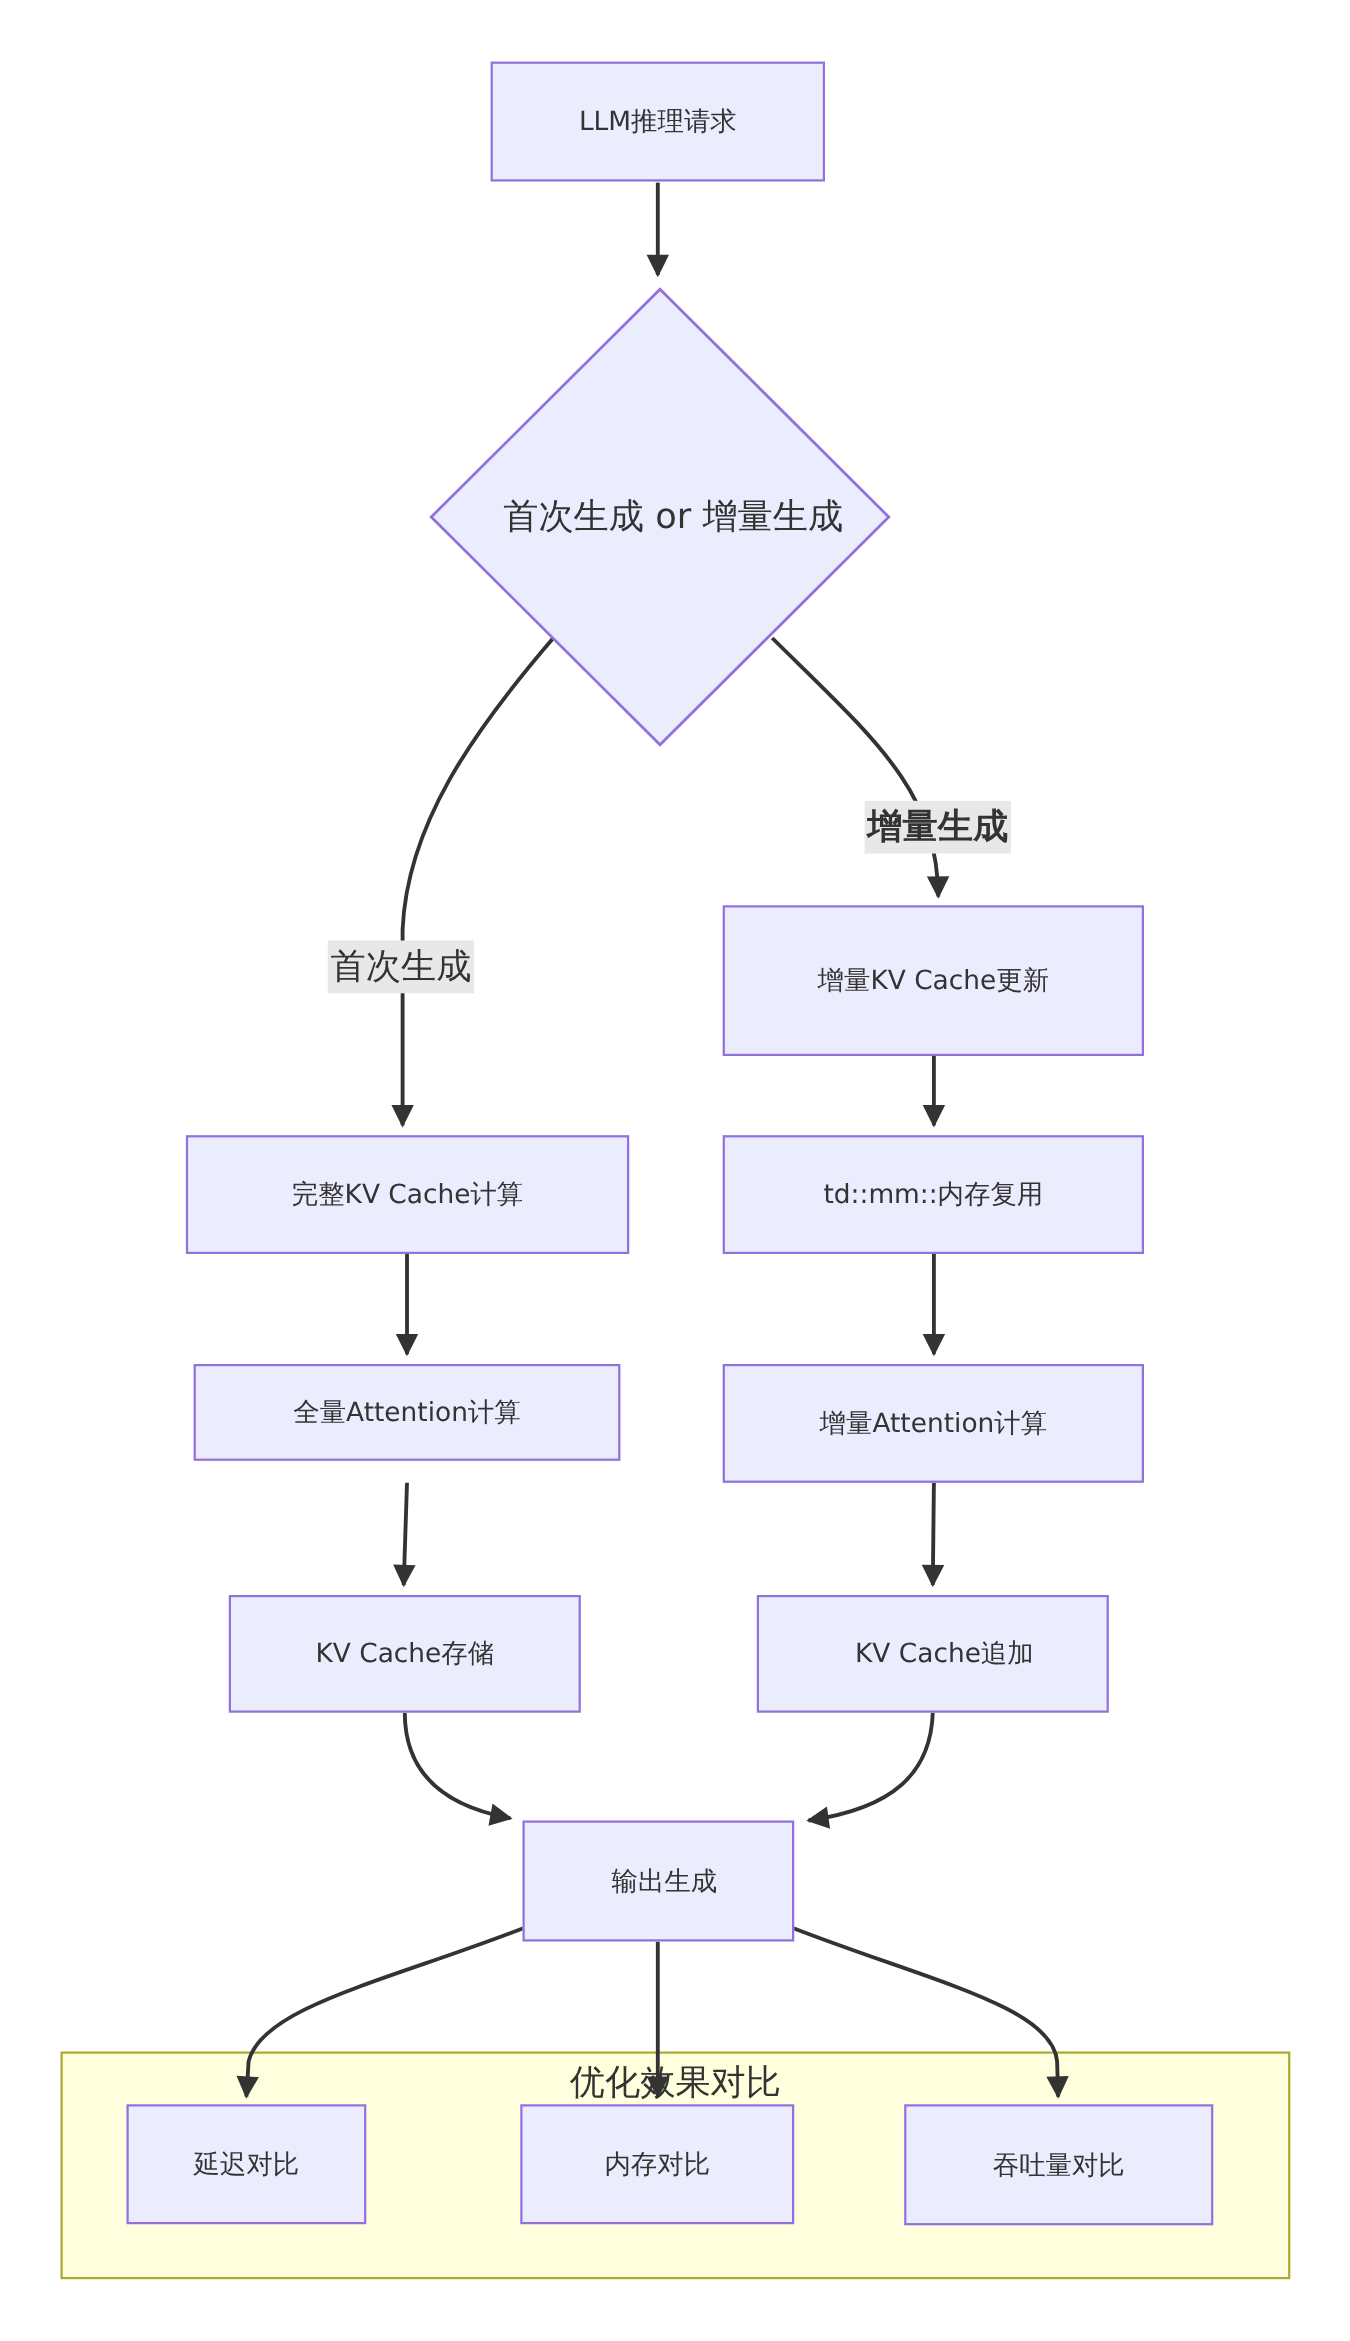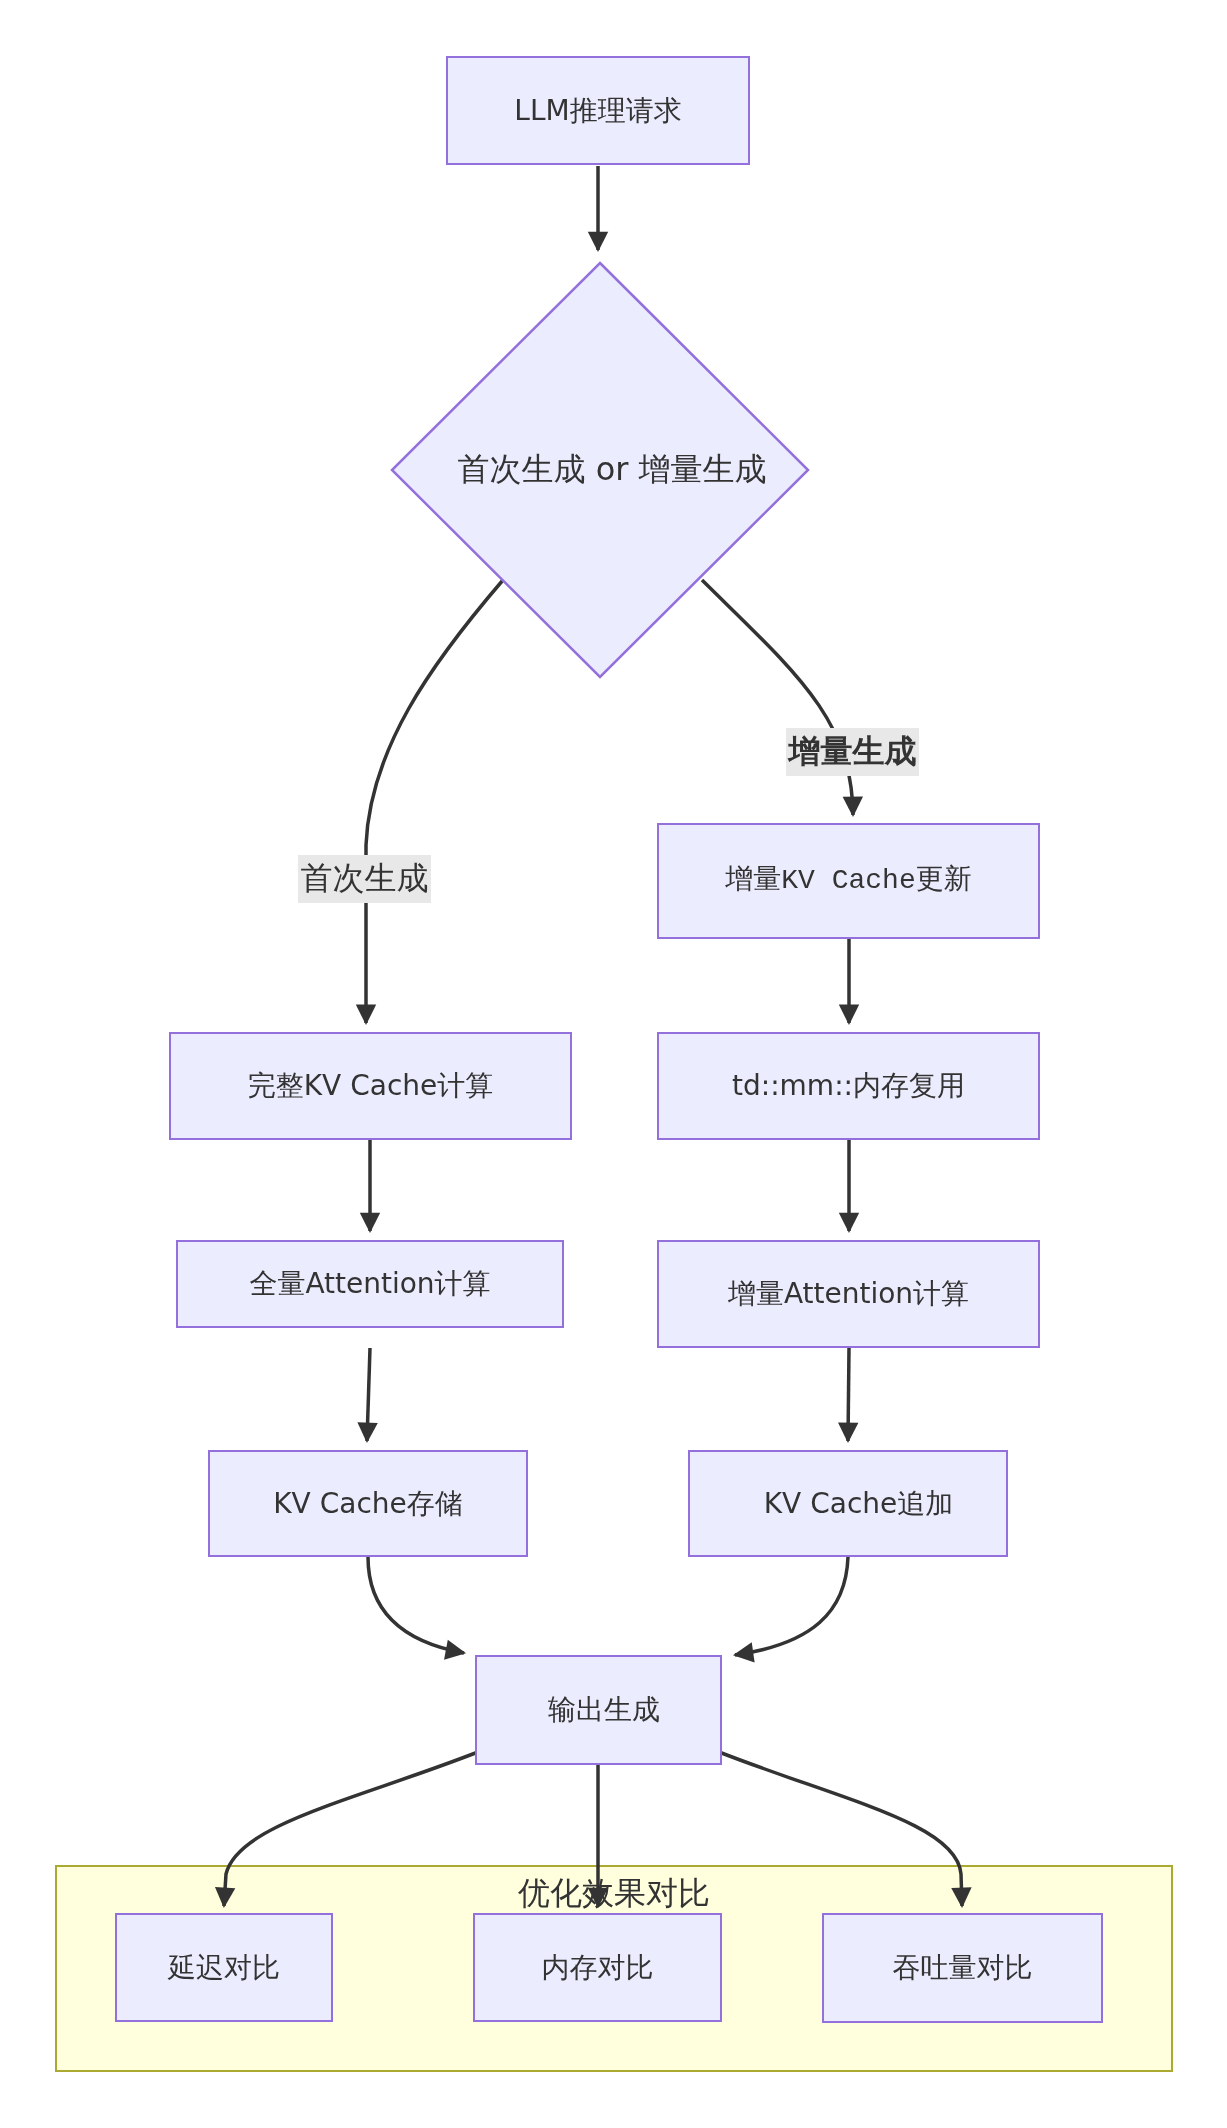--- a/index.html
+++ b/index.html
@@ -26,21 +26,21 @@
     pointer-events: none;
   }
   .node {
     position: absolute;
     box-sizing: border-box;
     background: #ECECFF;
     border: 2.5px solid #9370DB;
     display: flex;
     align-items: center;
     justify-content: center;
-    font-size: 28px;
+    font-size: 24px;
     line-height: 1.2;
     color: #333333;
     text-align: center;
     z-index: 3;
     white-space: nowrap;
   }
   .diamond-label {
     position: absolute;
     display: flex;
     align-items: center;
@@ -78,21 +78,21 @@
     position: absolute;
     left: 0;
     top: 5px;
     width: 100%;
     text-align: center;
     font-size: 32px;
     color: #333333;
   }
   
   .n-request     { left: 446px;  top: 56px;   width: 304px; height: 109px; }
-  .n-inc-update  { left: 657px;  top: 823px;  width: 383px; height: 116px; font-family: Liberation Mono, monospace; }
+  .n-inc-update  { left: 657px;  top: 823px;  width: 383px; height: 137px; }
   .n-full-kv     { left: 169px;  top: 1032px; width: 403px; height: 108px; }
   .n-mem-reuse   { left: 657px;  top: 1032px; width: 383px; height: 108px; }
   .n-full-attn   { left: 176px;  top: 1240px; width: 388px; height: 88px; }
   .n-inc-attn    { left: 657px;  top: 1240px; width: 383px; height: 108px; }
   .n-kv-store    { left: 208px;  top: 1450px; width: 320px; height: 107px; }
   .n-kv-append   { left: 688px;  top: 1450px; width: 320px; height: 107px; padding-left: 21px; }
   .n-output      { left: 475px;  top: 1655px; width: 247px; height: 110px; padding-left: 11px; }
   .n-latency     { left: 115px;  top: 1913px; width: 218px; height: 109px; }
   .n-memory      { left: 473px;  top: 1913px; width: 249px; height: 109px; }
   .n-throughput  { left: 822px;  top: 1913px; width: 281px; height: 110px; }

